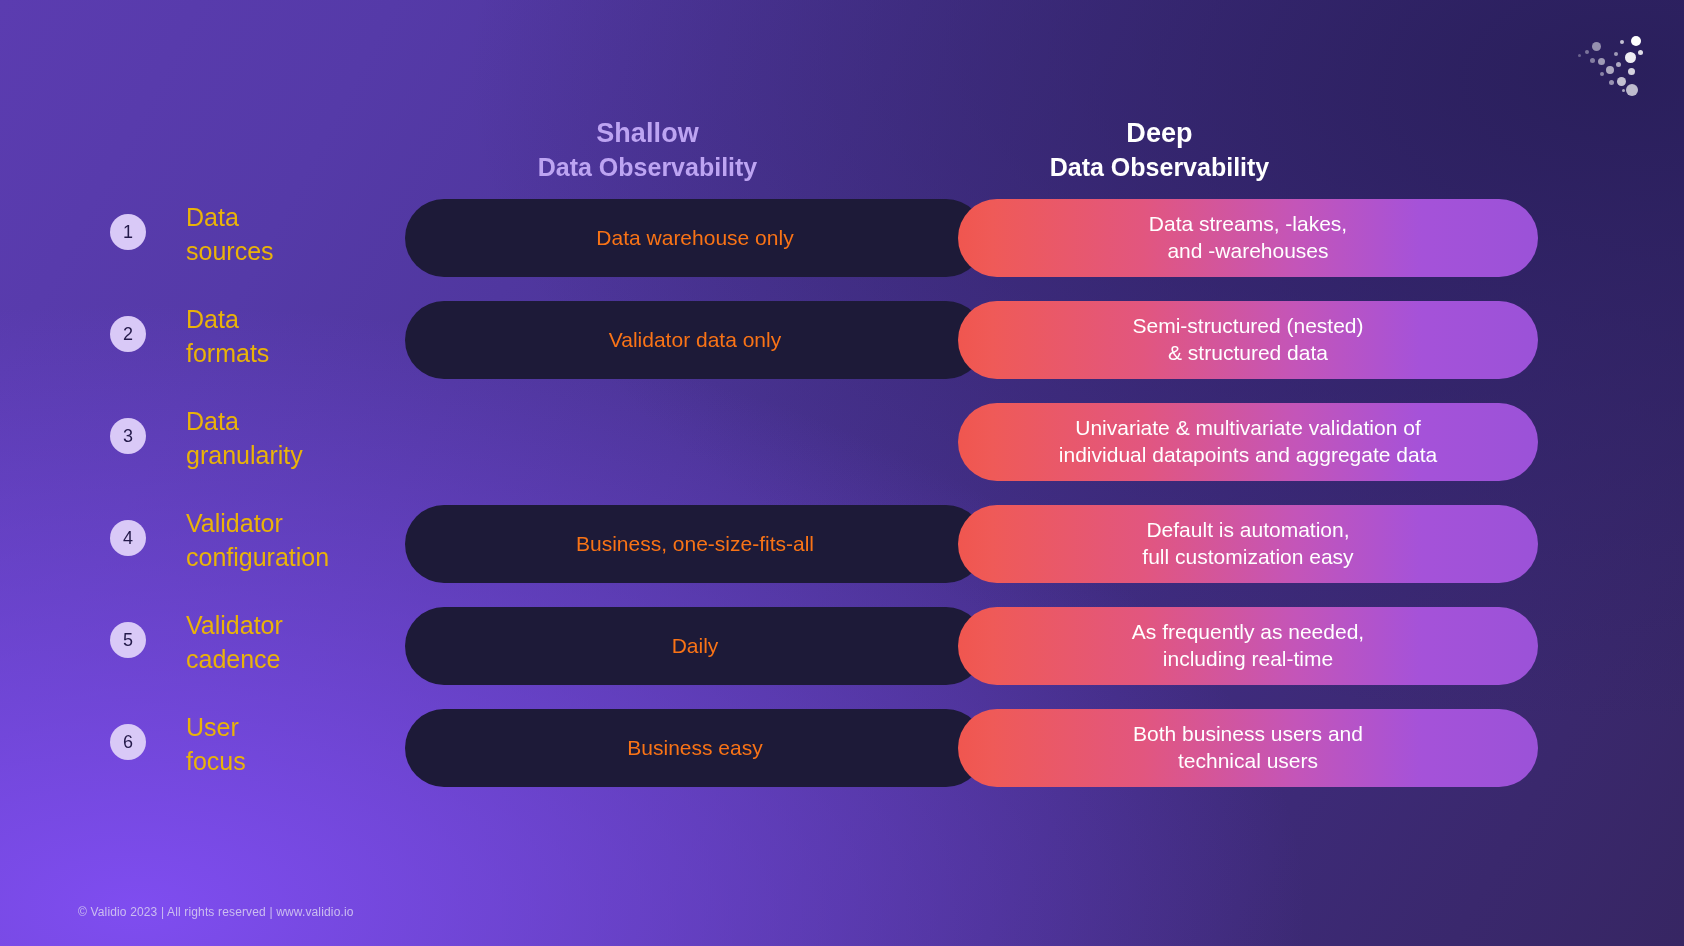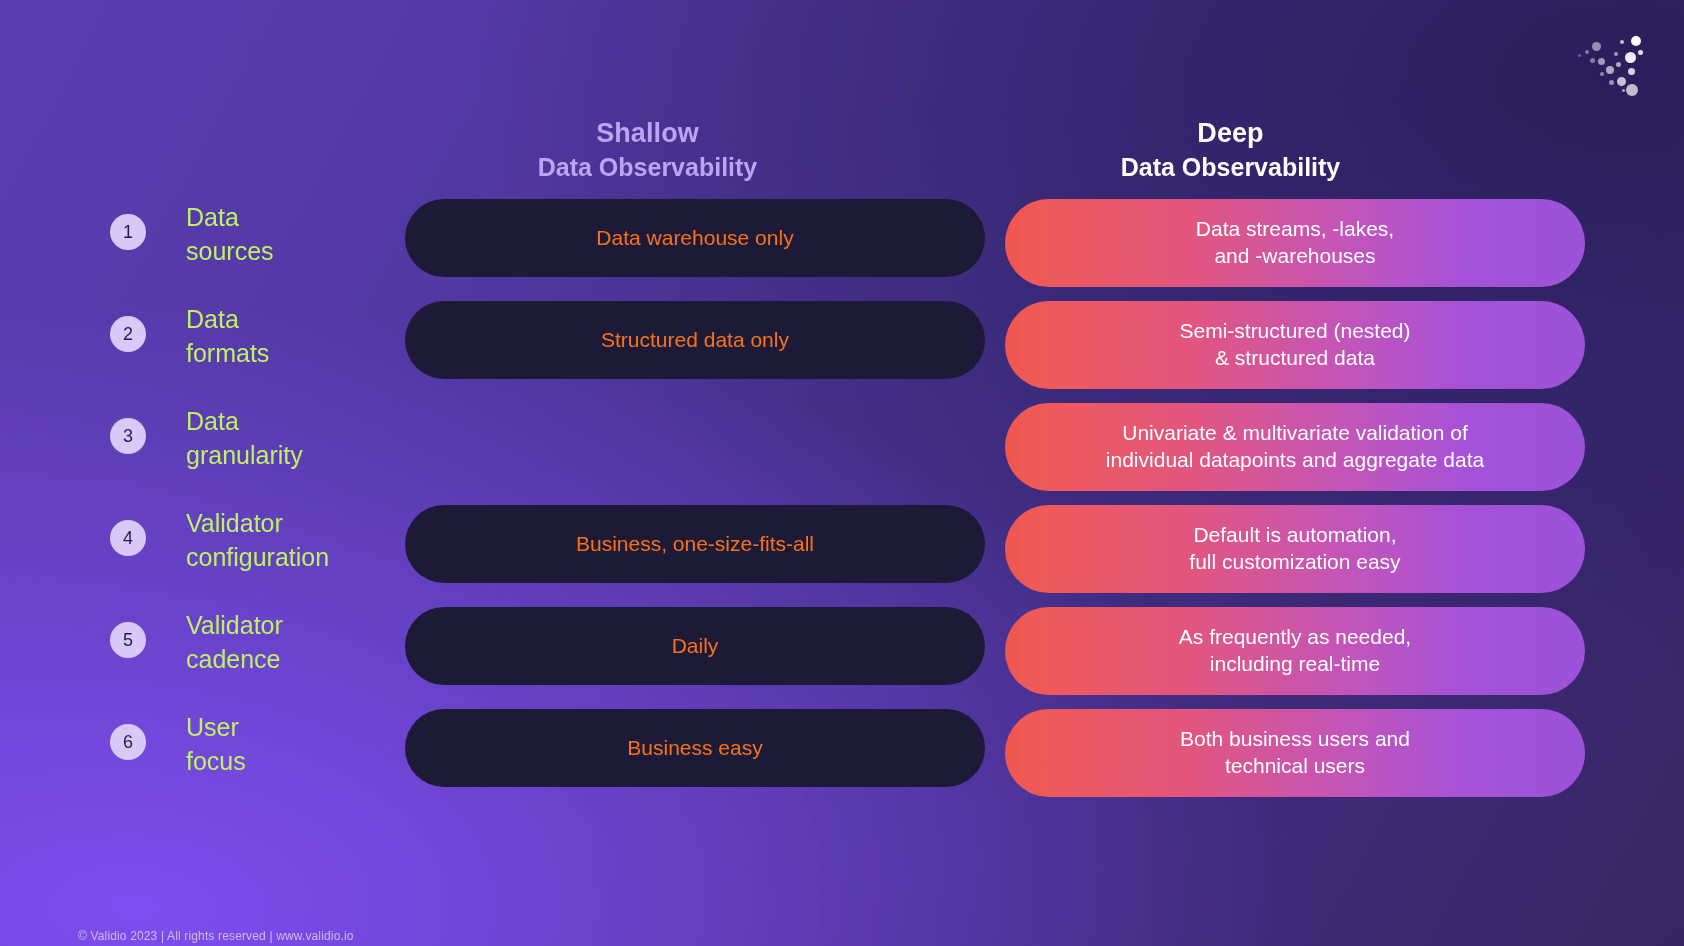--- a/index.html
+++ b/index.html
@@ -44,21 +44,21 @@
     letter-spacing:.1px;
     display:block;
   }
   .col-head .sub {
     font-size:25px; font-weight:700;
     display:block; margin-top:4px;
   }
   #head-shallow { left:420px; width:455px; }
   #head-shallow .big { color:#bda4f2; }
   #head-shallow .sub { color:#bda4f2; }
-  #head-deep { left:1003px; width:455px; }
+  #head-deep { left:932px; width:455px; }
   #head-deep .big { color:#ffffff; }
   #head-deep .sub { color:#ffffff; }
 
   
   .row {
     position:absolute; left:0; width:1684px;
     height:78px;
   }
 
   
@@ -70,49 +70,49 @@
     font-size:18px;
     display:flex; align-items:center; justify-content:center;
     font-weight:400;
   }
 
   
   .label {
     position:absolute; left:186px; top:2px;
     width:230px;
     font-size:25px; line-height:1.35;
-    color:#bef264; font-weight:400;
+    color:#eab308; font-weight:400;
     white-space:pre-line;
   }
 
   
   .pill {
     position:absolute;
     display:flex; align-items:center; justify-content:center;
     text-align:center;
     border-radius:999px;
     color:#ffffff;
     line-height:1.28;
     white-space:pre-line;
   }
   .pill-shallow {
     left:405px; width:580px; top:0; height:78px;
     background:#1d1a38;
     font-size:21px;
     color:#f97316;
   }
   .pill-deep {
-    left:1005px; width:580px; top:0; height:88px;
+    left:958px; width:580px; top:0; height:78px;
     background:linear-gradient(90deg,#f0564f 0%, #ef5a58 6%, #e2567f 32%, #c455b8 58%, #a552d9 80%, #9b52d8 100%);
     font-size:21px;
   }
 
   
   #footer {
-    position:absolute; left:78px; top:929px;
+    position:absolute; left:78px; top:905px;
     font-size:12px; color:#cbbdf0;
     letter-spacing:.15px;
   }
 </style>
 </head>
 <body>
 
 <div id="bg"></div>
 
 <div id="page">
@@ -154,21 +154,21 @@
         <div class="label">Data
 sources</div>
         <div class="pill pill-shallow">Data warehouse only</div>
         <div class="pill pill-deep">Data streams, -lakes,
 and -warehouses</div>
       </div>
       <div class="row" style="top: 301px;">
         <div class="badge">2</div>
         <div class="label">Data
 formats</div>
-        <div class="pill pill-shallow">Structured data only</div>
+        <div class="pill pill-shallow">Validator data only</div>
         <div class="pill pill-deep">Semi-structured (nested)
 &amp; structured data</div>
       </div>
       <div class="row" style="top: 403px;">
         <div class="badge">3</div>
         <div class="label">Data
 granularity</div>
         <div class="pill pill-deep">Univariate &amp; multivariate validation of
 individual datapoints and aggregate data</div>
       </div>

